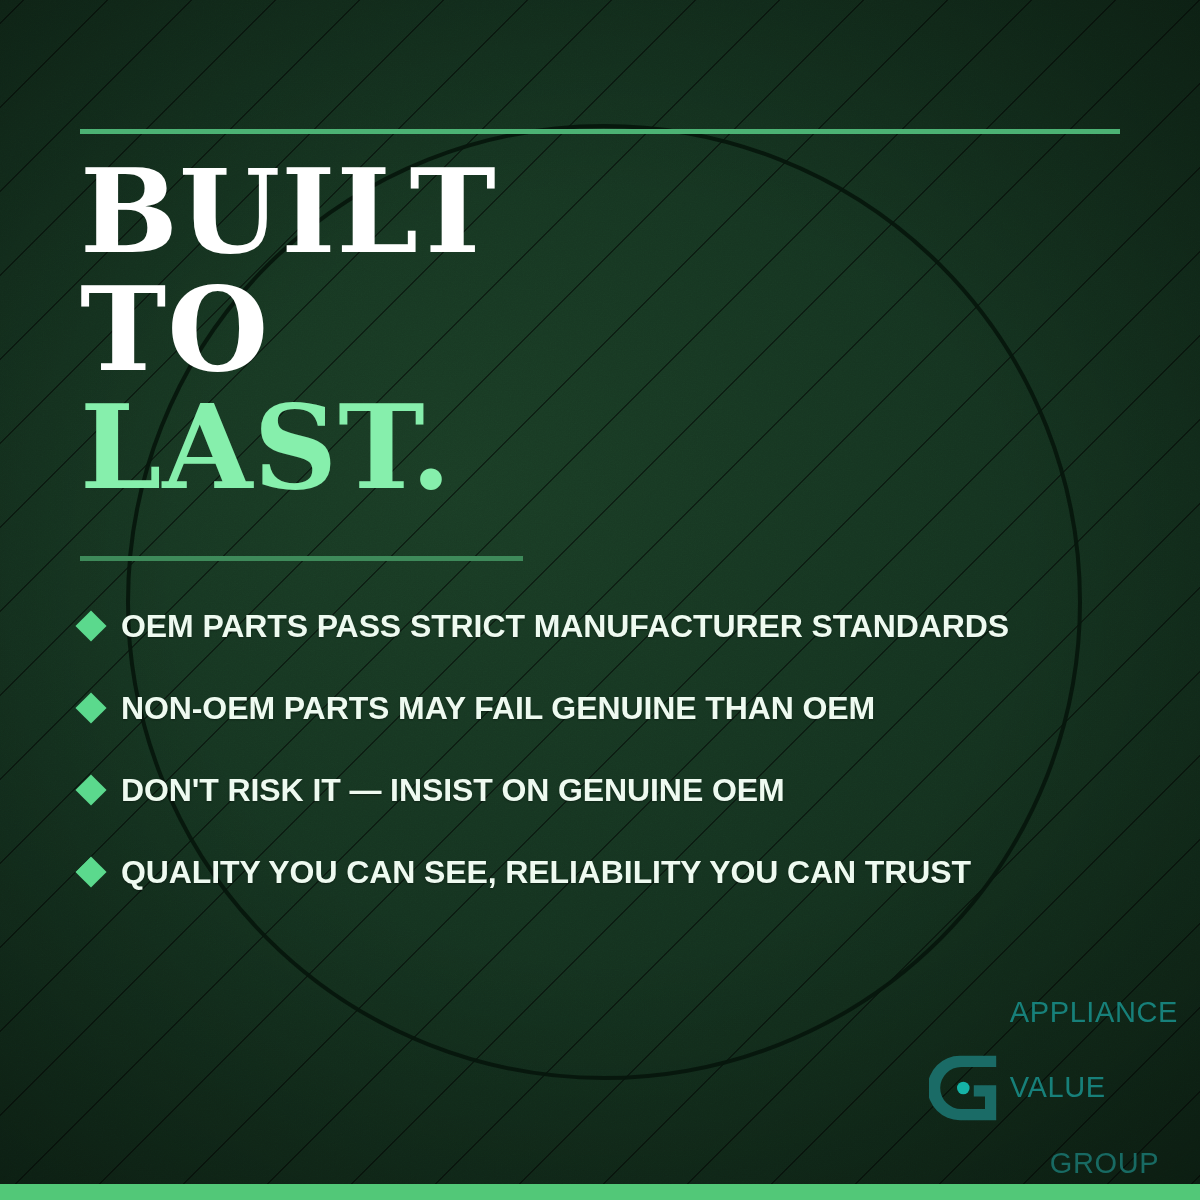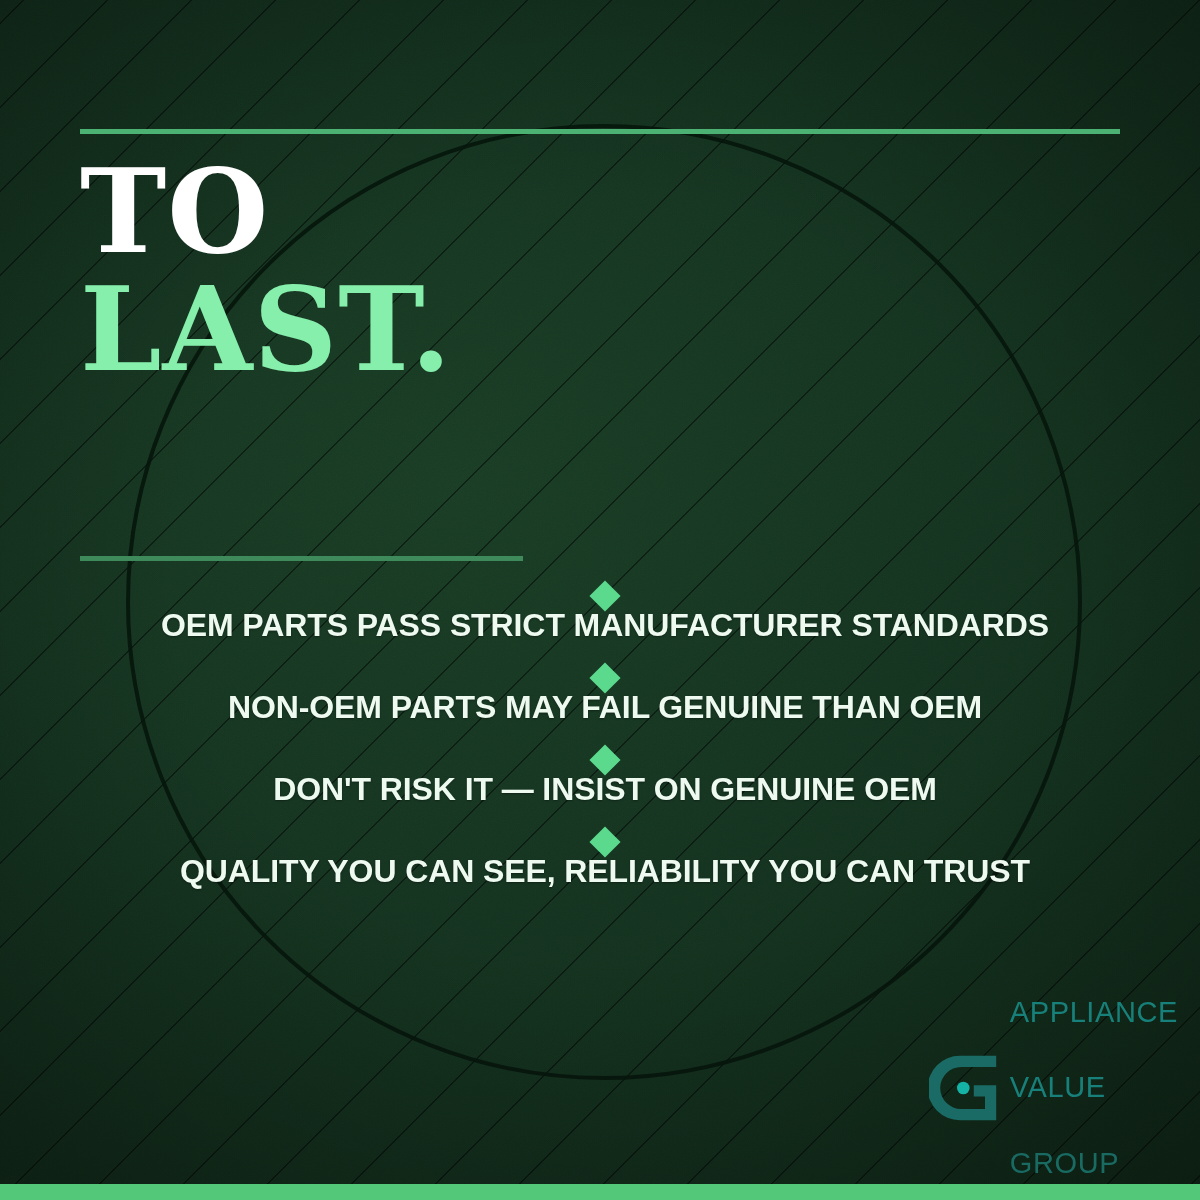--- a/index.html
+++ b/index.html
@@ -128,22 +128,22 @@
     left: 80px;
     top: 585px;
     width: 1050px;
     list-style: none;
     margin: 0;
     padding: 0;
   }
   .bullet {
     display: flex;
     align-items: center;
+    gap: 19px;
     height: 82px;
-    flex-direction: column;
   }
   .diamond {
     flex: 0 0 auto;
     width: 22px;
     height: 22px;
     background: #5bd98d;
     transform: rotate(45deg);
   }
   .bullet-text {
     font-size: 32px;
@@ -173,21 +173,21 @@
     flex-direction: column;
     line-height: 0.96;
     gap: 48px;
   }
   .logo-words span {
     font-size: 29px;
     font-weight: normal;
     letter-spacing: 0.6px;
     color: #17807a;
   }
-  .logo-words span.dim { color: #186a63; }
+  .logo-words span.dim { color: #186a63; margin-left: 40px; }
 
   .bottom-bar {
     position: absolute;
     left: 0;
     right: 0;
     bottom: 0;
     height: 16px;
     background: #52c878;
   }
 </style>
@@ -207,20 +207,21 @@
   </svg>
   <div class="bg-vignette"></div>
   <div class="circle-deco"></div>
 
   <div class="content">
 
 
     <div class="rule-top"></div>
 
     <div class="headline">
+      <span class="l1">BUILT</span>
       <span class="l2">TO</span>
       <span class="l3">LAST.</span>
     </div>
 
     <div class="rule-mid"></div>
 
     <ul class="bullets">
       <li class="bullet">
         <span class="diamond"></span>
         <span class="bullet-text">OEM PARTS PASS STRICT MANUFACTURER STANDARDS</span>

